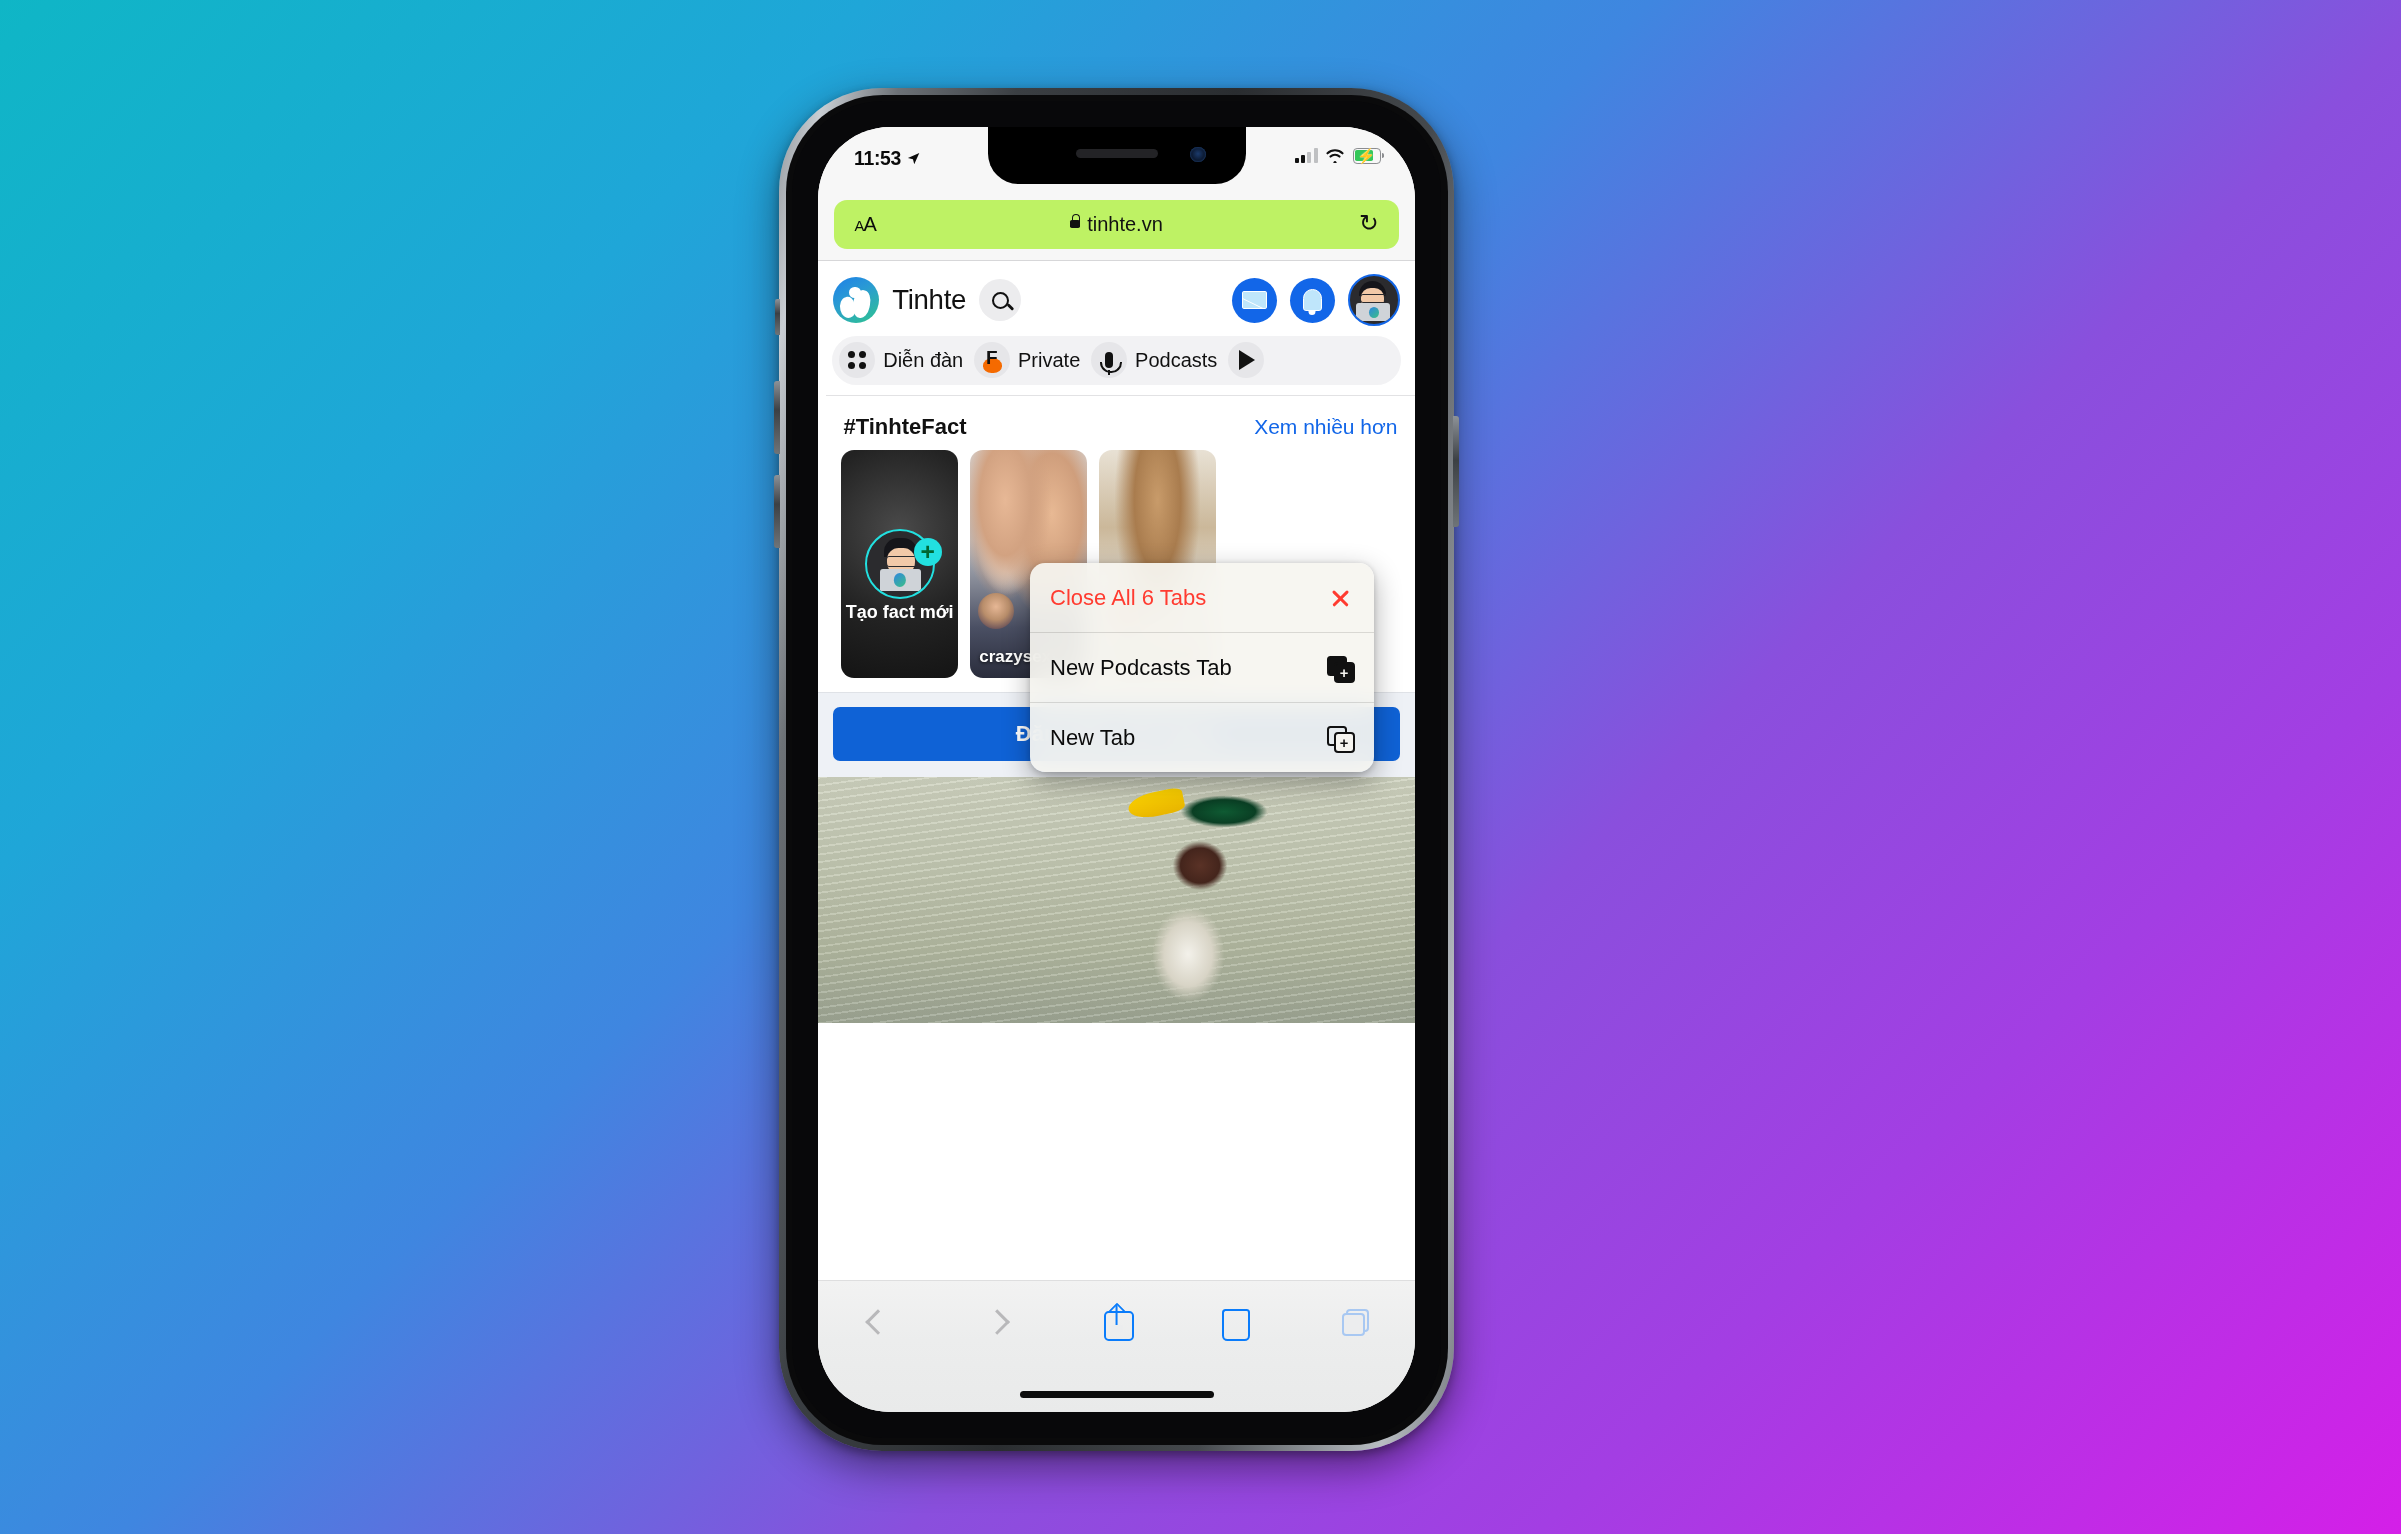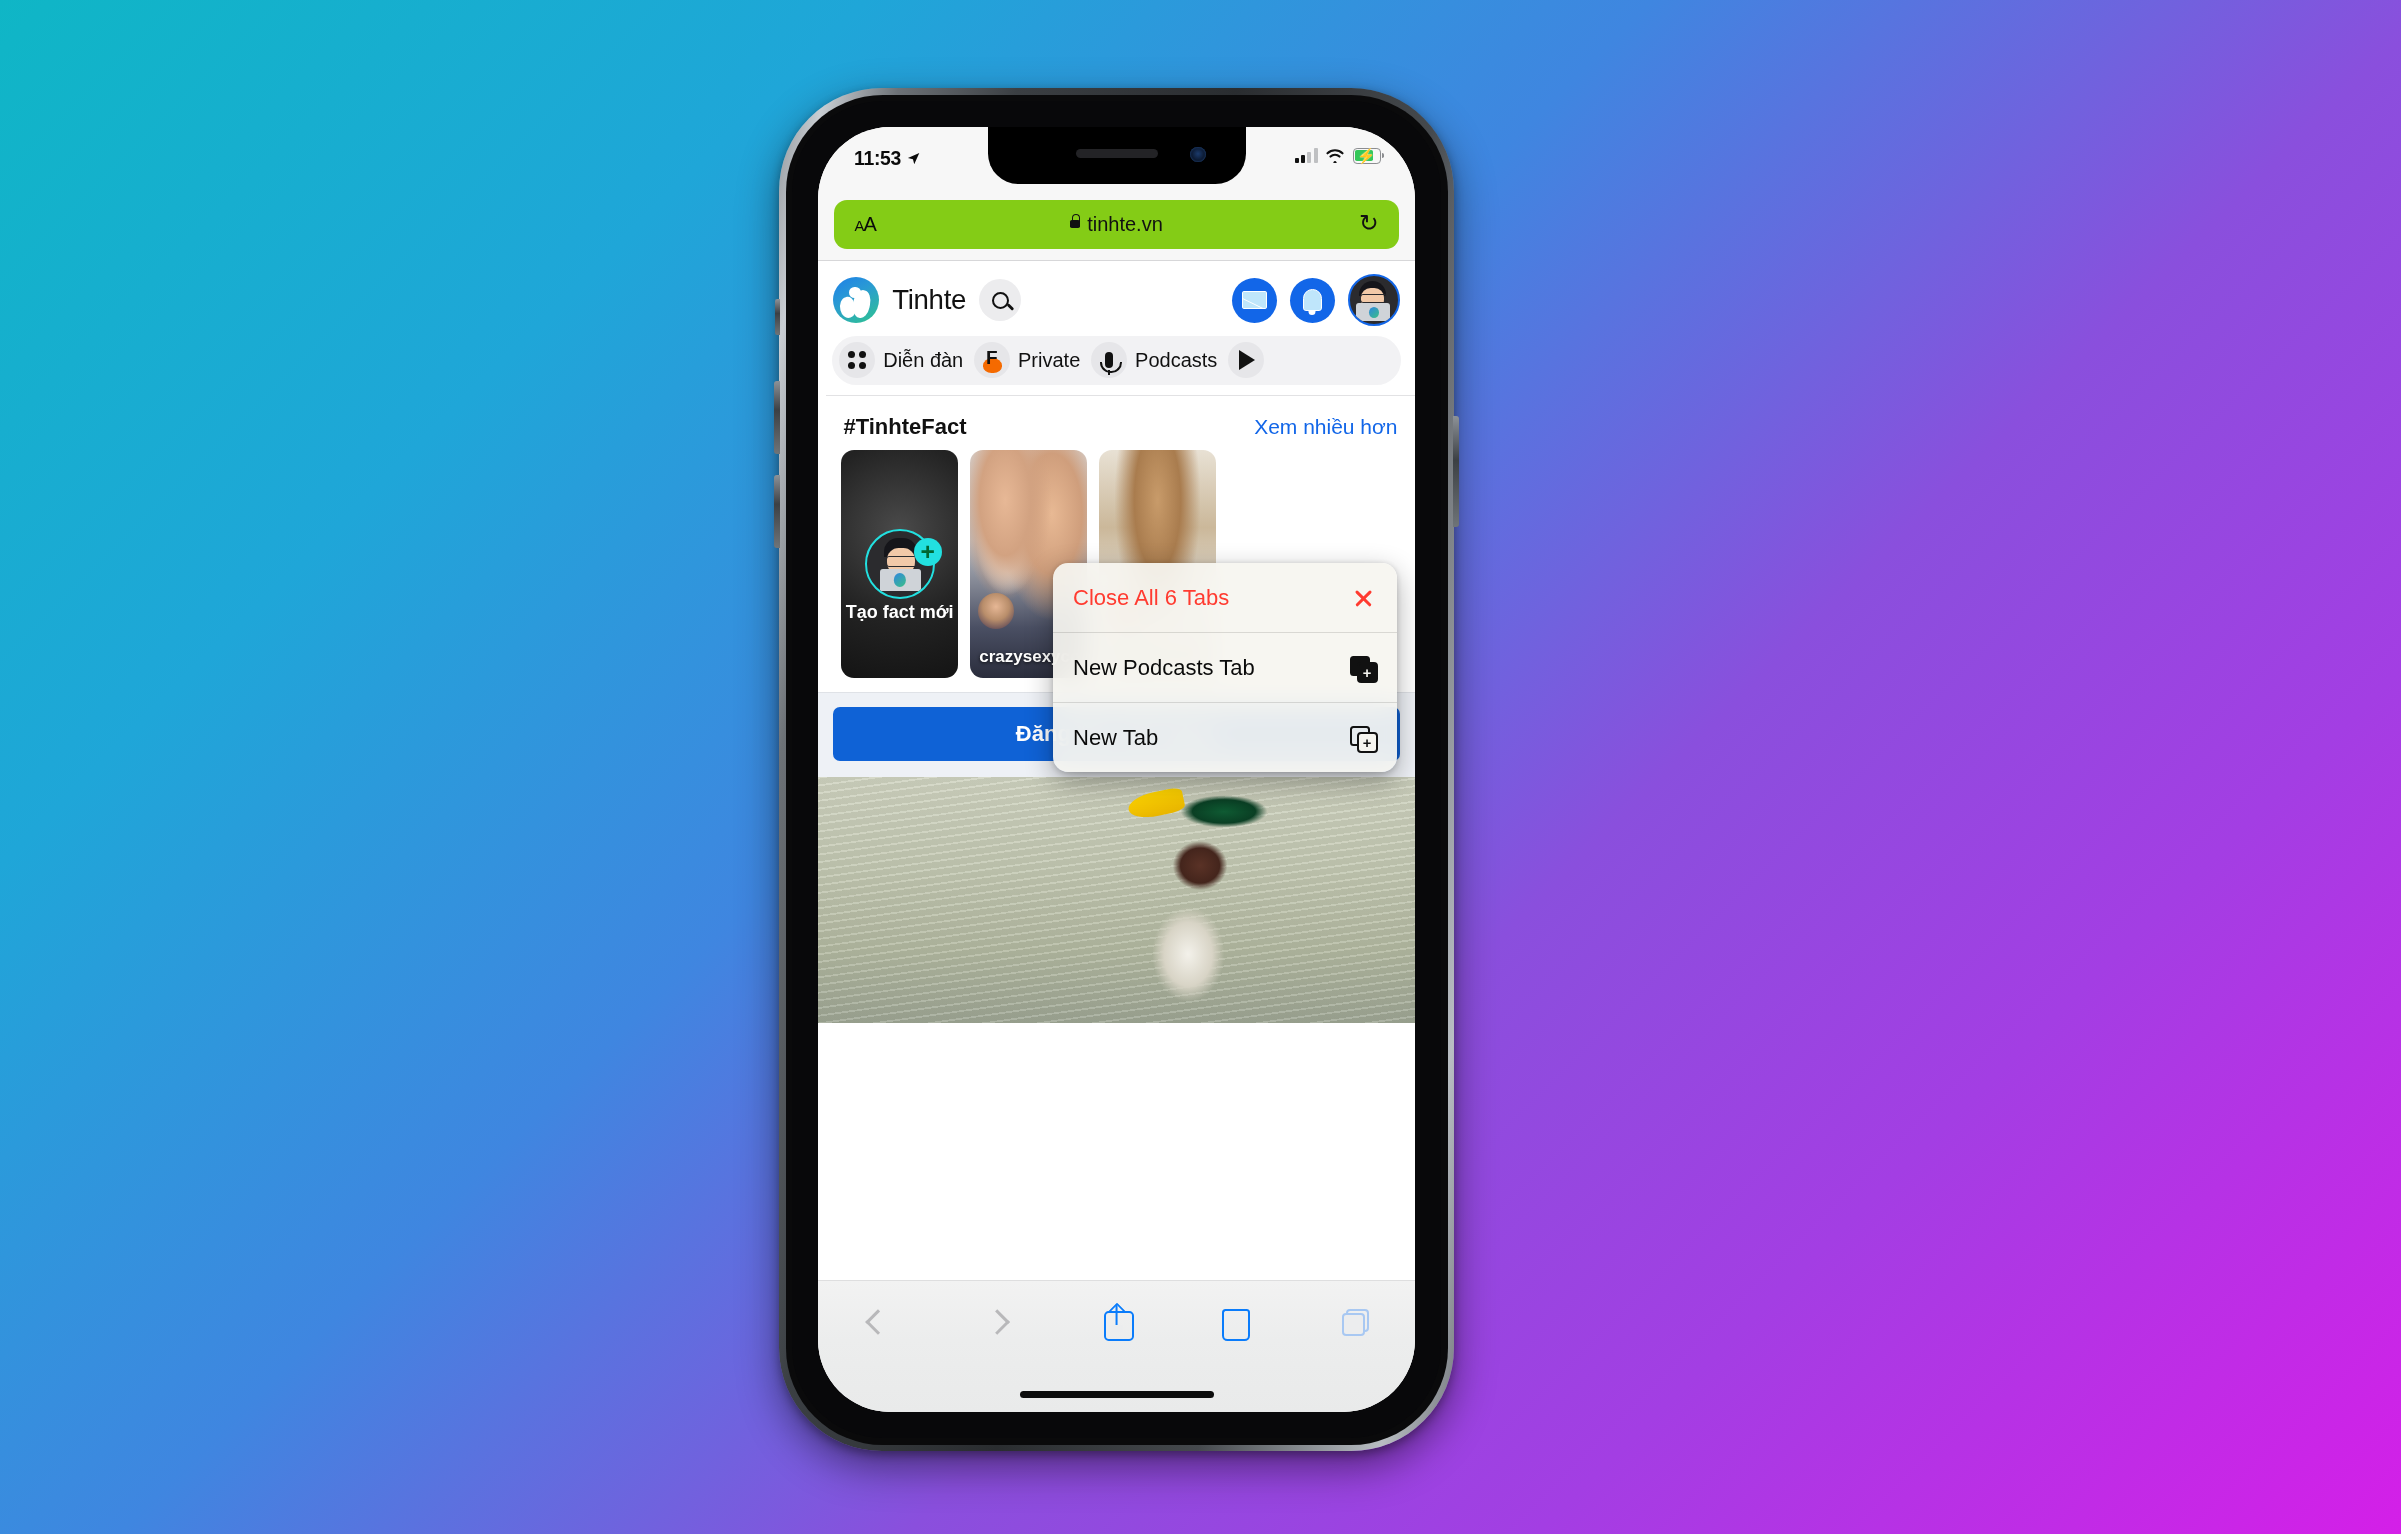--- a/index.html
+++ b/index.html
@@ -171,21 +171,21 @@
 
   
   .urlbar-wrap {
     background:#f7f7f7;
     padding: 3.5px 16.4px 11.7px 16.4px;
     border-bottom: 0.6px solid #d7d7d9;
   }
   .urlbar {
     height: 49px;
     border-radius: 13px;
-    background: #84cc16;
+    background: #bef264;
     display: flex;
     align-items: center;
     padding: 0 20px;
     position: relative;
     text-align: right;
   }
   .aa {
     font-size: 20px;
     color: #0b0b0b;
     letter-spacing: -0.6px;
@@ -462,21 +462,21 @@
     position:absolute;left:52%;top:15.2px;
     width:56px;height:23.5px;
     background: linear-gradient(180deg,#ffd400 0%,#e8b500 100%);
     border-radius: 50% 24% 24% 50%;
     transform: rotate(-12deg);
   }
 
   
   .ctxmenu {
     position:absolute;
-    left: 235px;
+    left: 212px;
     top: 302px;
     width: 344px;
     border-radius: 15.2px;
     background: rgba(246,245,240,0.93);
     backdrop-filter: blur(13px);
     box-shadow: 0 9.4px 28px rgba(0,0,0,0.32), 0 1.2px 5.9px rgba(0,0,0,0.18);
     overflow:hidden;
     z-index: 40;
   }
   .ctx-item {

